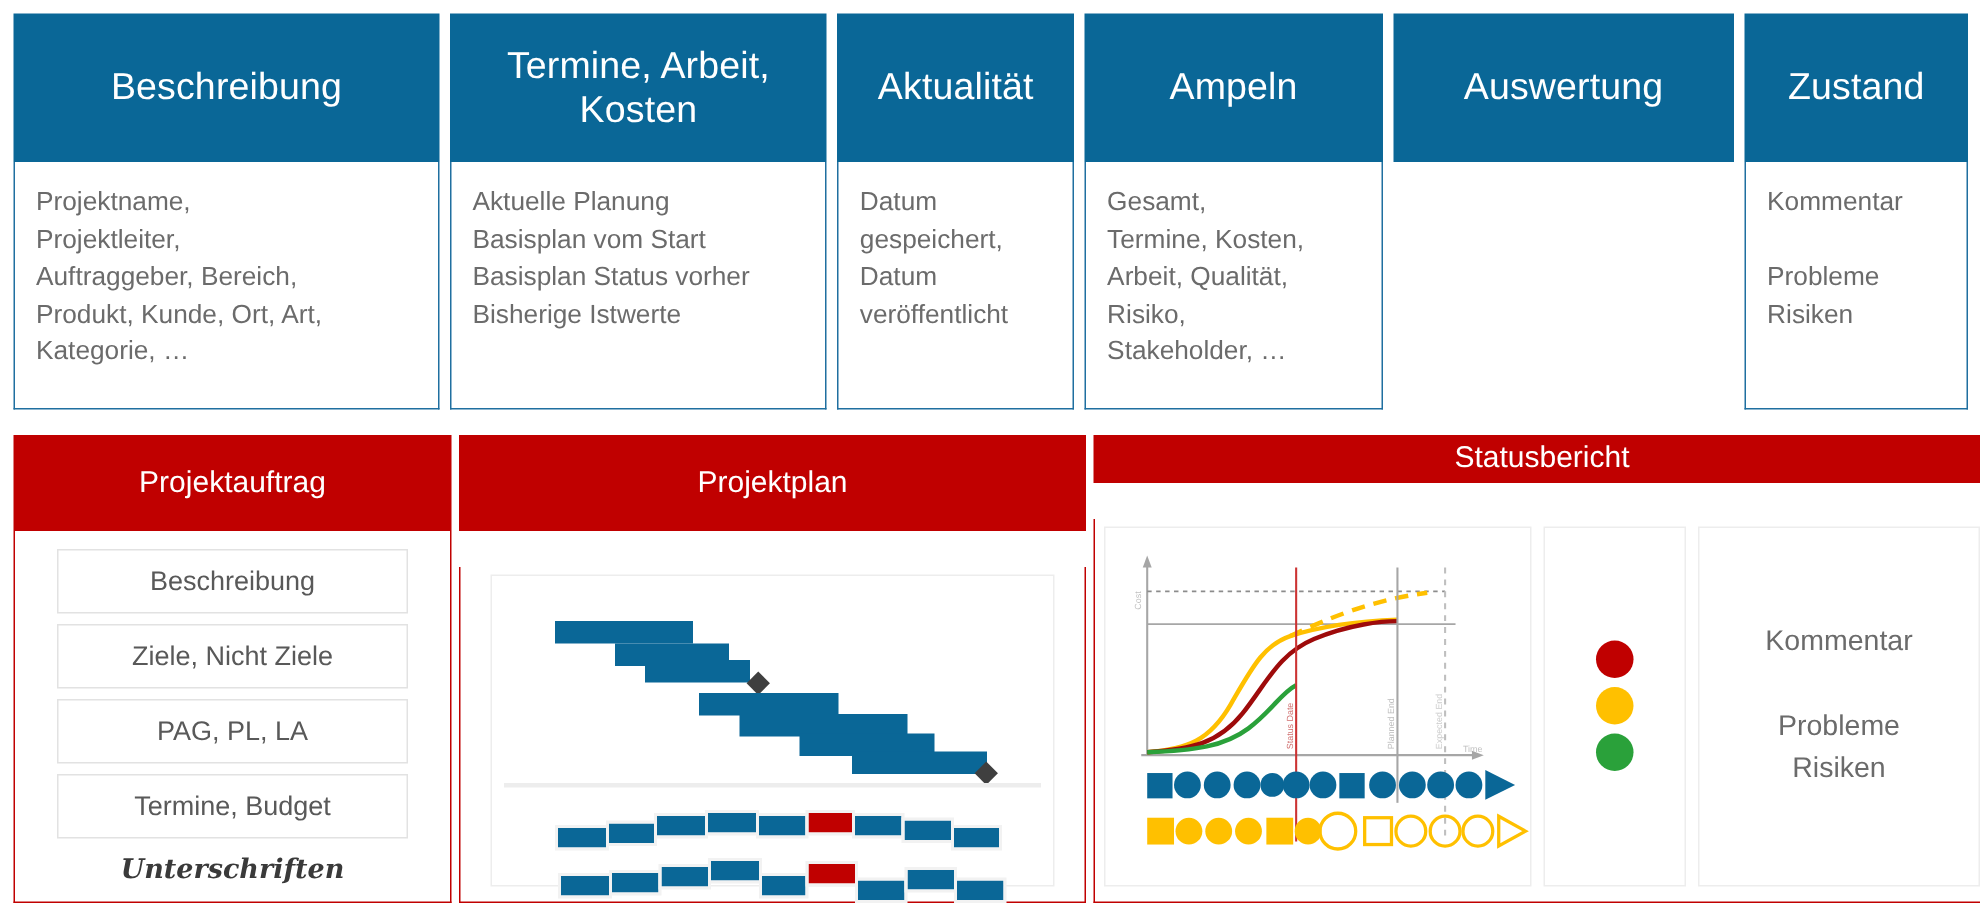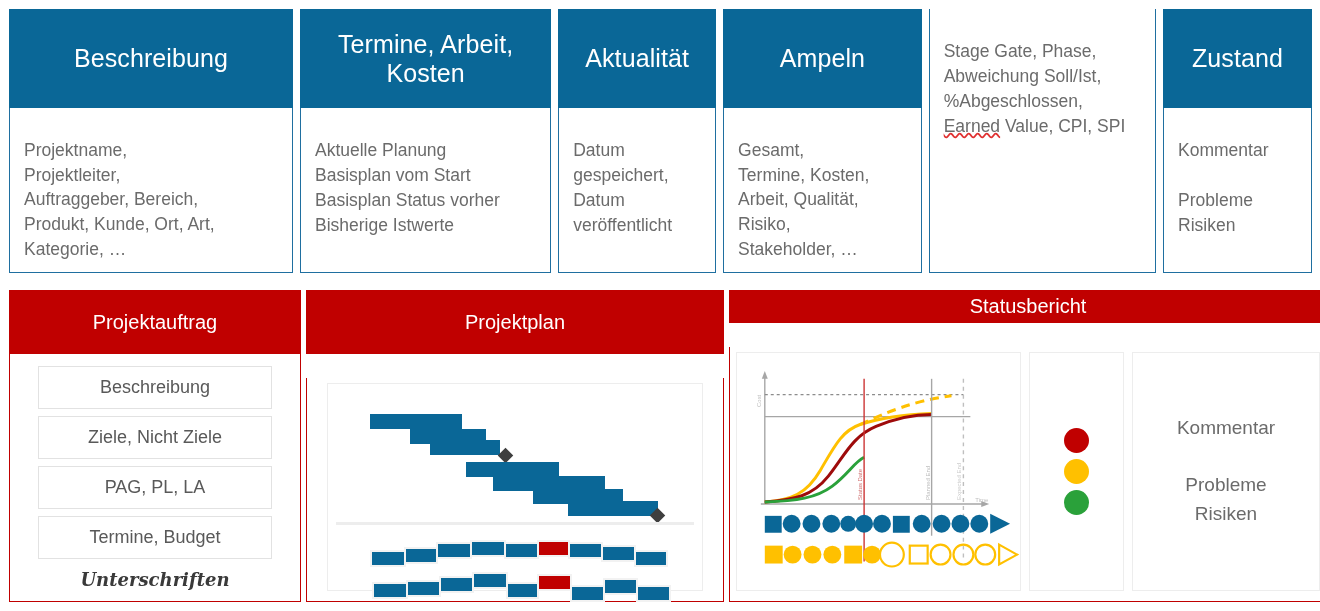--- a/index.html
+++ b/index.html
@@ -37,21 +37,21 @@
     height: 99px;
     letter-spacing: 0.1px;
   }
   .cell {
     flex: 1;
     border: 1px solid #1f6fa0;
     border-top: none;
     color: #6b6b6b;
     font-size: 17.5px;
     line-height: 1.42;
-    padding: 30px 10px 10px 14px;
+    padding: 14px 10px 10px 14px;
     white-space: pre-line;
     background: #ffffff;
   }
   .cell .sp { text-decoration: underline wavy #e03030; text-decoration-skip-ink: none; }
 
   
   #bottom-table { left: 9px; top: 290px; width: 1318px; height: 312px; }
   .rcol { display: flex; flex-direction: column; }
   .rcol + .rcol { margin-left: 5px; gap: 24px; }
   .rhdr {
@@ -165,21 +165,21 @@
     <div class="col" style="width:200px">
       <div class="hdr">Ampeln</div>
       <div class="cell">Gesamt,
 Termine, Kosten,
 Arbeit, Qualität,
 Risiko,
 Stakeholder, …</div>
     </div>
 
     <div class="col" style="width:229px">
-      <div class="cell"><span>Stage Gate, Phase,</span><br><span>Abweichung Soll/Ist,</span><br><span>%Abgeschlossen,</span><br><span class="sp">Earned</span><span> Value, CPI, SPI</span></div>
+      <div class="hdr">Auswertung</div>
     </div>
 
     <div class="col" style="width:150px">
       <div class="hdr">Zustand</div>
       <div class="cell">Kommentar
 
 Probleme
 Risiken</div>
     </div>
   </div>

